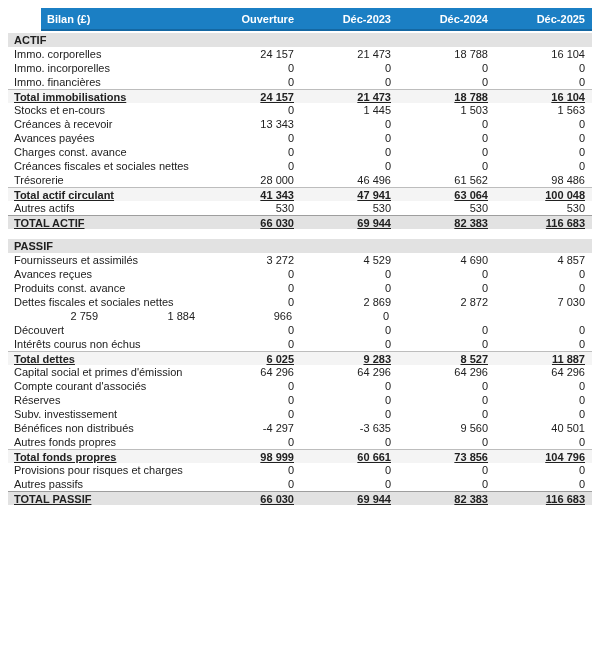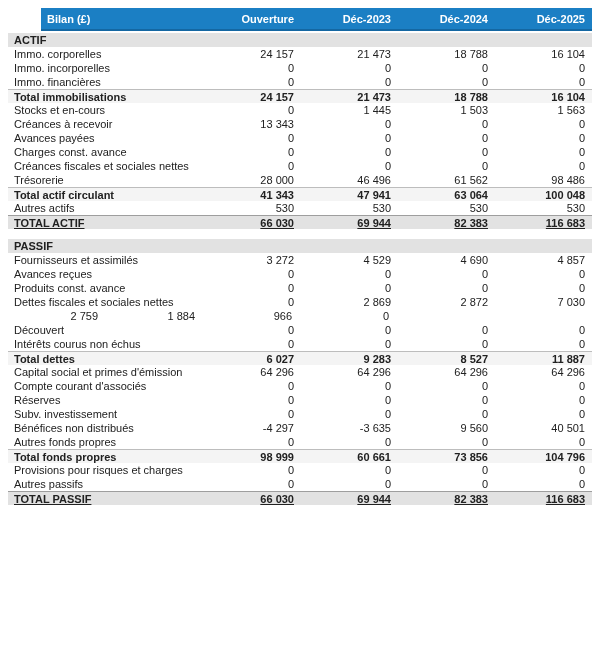--- a/index.html
+++ b/index.html
@@ -58,20 +58,21 @@
   }
   .row.section{
     background:var(--section-bg);
     font-weight:bold;
     margin-top:2px;
   }
   .row.subtotal{
     background:var(--subtotal-bg);
     font-weight:bold;
     border-top:1px solid var(--subtotal-border);
+    text-decoration:underline;
   }
   .row.total{
     background:var(--total-bg);
     font-weight:bold;
     border-top:1px solid var(--total-border);
     text-decoration:underline;
   }
   .spacer{height:8px;background:var(--page-bg);}
 </style>
 </head>
@@ -238,21 +239,21 @@
         </div>
         <div class="row normal">
           <div class="label">Intérêts courus non échus</div>
           <div class="num">0</div>
           <div class="num">0</div>
           <div class="num">0</div>
           <div class="num">0</div>
         </div>
         <div class="row subtotal">
           <div class="label">Total dettes</div>
-          <div class="num">6 027</div>
+          <div class="num">6 025</div>
           <div class="num">9 283</div>
           <div class="num">8 527</div>
           <div class="num">11 887</div>
         </div>
         <div class="row normal">
           <div class="label">Capital social et primes d'émission</div>
           <div class="num">64 296</div>
           <div class="num">64 296</div>
           <div class="num">64 296</div>
           <div class="num">64 296</div>

